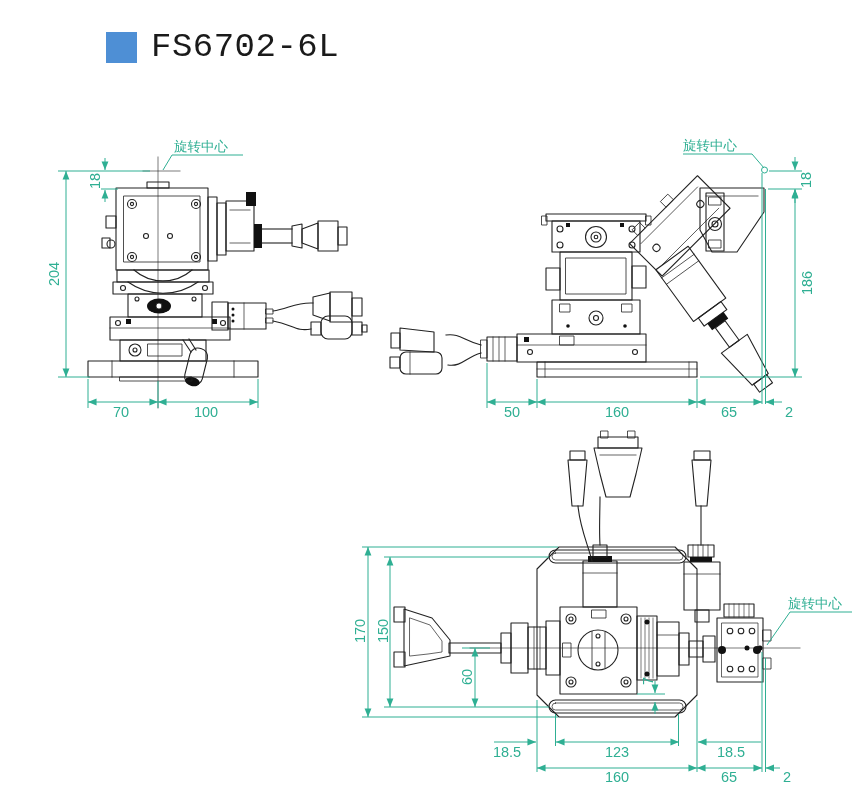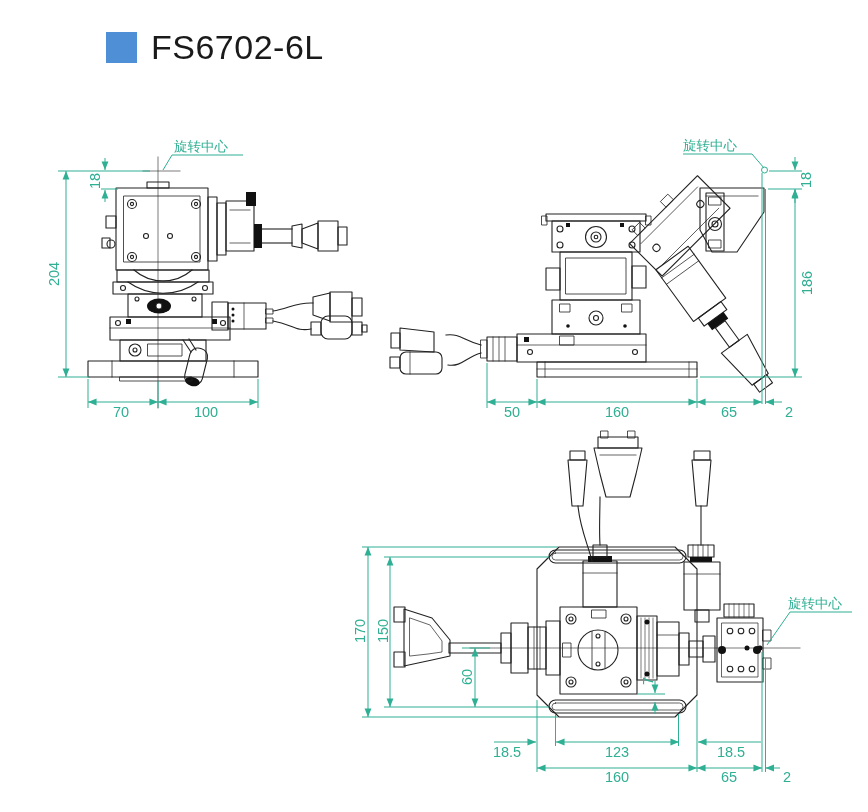--- a/index.html
+++ b/index.html
@@ -1,20 +1,20 @@
 <!DOCTYPE html>
 <html><head>
 <meta charset="utf-8">
 <style>
   html,body{margin:0;padding:0;background:#ffffff;}
   .stage{
     position:relative;width:868px;height:812px;background:#ffffff;
     font-family:"Liberation Sans", sans-serif;overflow:hidden;
   }
-  .title-row{position:absolute;left:106px;top:28px;display:flex;align-items:center;gap:14px;}
+  .title-row{position:absolute;left:106px;top:28px;display:flex;align-items:center;gap:14px;font-family:Liberation Mono, monospace;}
   .bullet{width:31px;height:31px;background:#4E8FD5;display:inline-block;}
   .title{font-size:34px;font-weight:500;color:#1a1a1a;letter-spacing:0.5px;}
   svg{position:absolute;overflow:visible;}
   svg text{font-family:"Liberation Sans", sans-serif;fill:#2FAF93;}
   .dim-num{font-size:14.5px;}
   .dim-cjk{font-size:13.5px;}
   .mk{stroke:#222;fill:none;stroke-width:1.1;stroke-linejoin:round;stroke-linecap:square;}
   .tl{stroke:#2FAF93;fill:none;stroke-width:1;}
 </style>
 </head>

